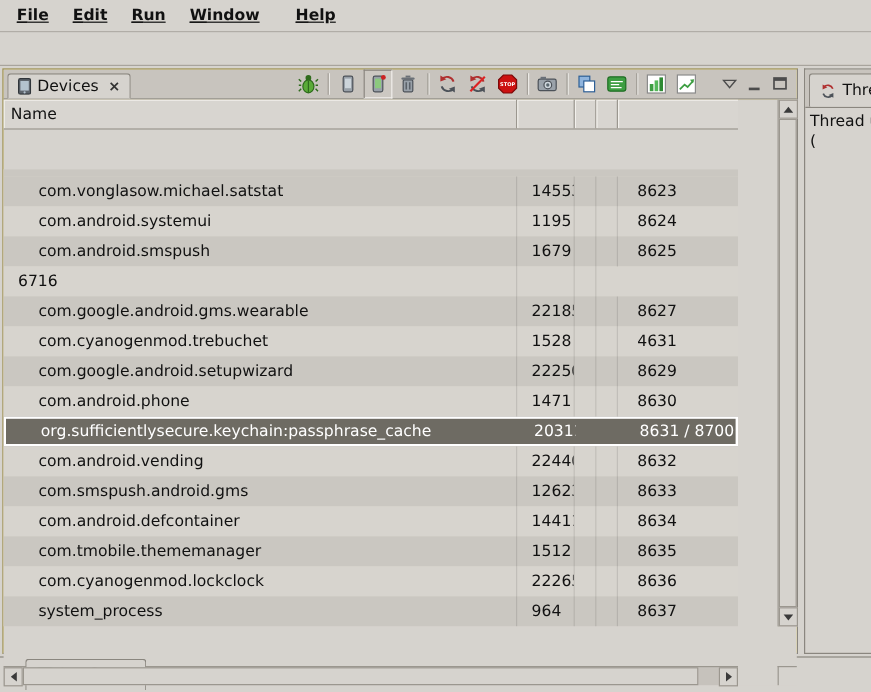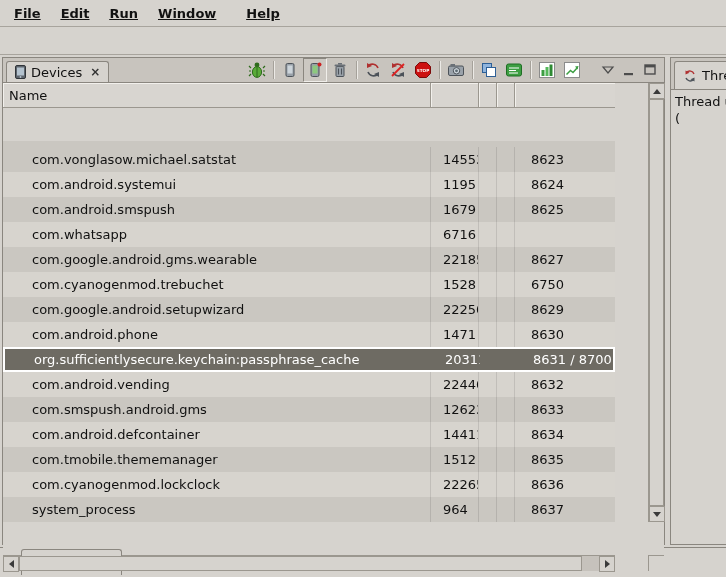--- a/index.html
+++ b/index.html
@@ -267,38 +267,37 @@
             <div class="cell port">8624</div>
           </div>
           <div class="row dark">
             <div class="cell name">com.android.smspush</div>
             <div class="cell pid">1679</div>
             <div class="cell c1"></div>
             <div class="cell c2"></div>
             <div class="cell port">8625</div>
           </div>
           <div class="row light">
-            <div class="cell name">com.whatsapp</div>
             <div class="cell pid">6716</div>
             <div class="cell c1"></div>
             <div class="cell c2"></div>
           </div>
           <div class="row dark">
             <div class="cell name">com.google.android.gms.wearable</div>
             <div class="cell pid">22185</div>
             <div class="cell c1"></div>
             <div class="cell c2"></div>
             <div class="cell port">8627</div>
           </div>
           <div class="row light">
             <div class="cell name">com.cyanogenmod.trebuchet</div>
             <div class="cell pid">1528</div>
             <div class="cell c1"></div>
             <div class="cell c2"></div>
-            <div class="cell port">6750</div>
+            <div class="cell port">4631</div>
           </div>
           <div class="row dark">
             <div class="cell name">com.google.android.setupwizard</div>
             <div class="cell pid">22250</div>
             <div class="cell c1"></div>
             <div class="cell c2"></div>
             <div class="cell port">8629</div>
           </div>
           <div class="row light">
             <div class="cell name">com.android.phone</div>

